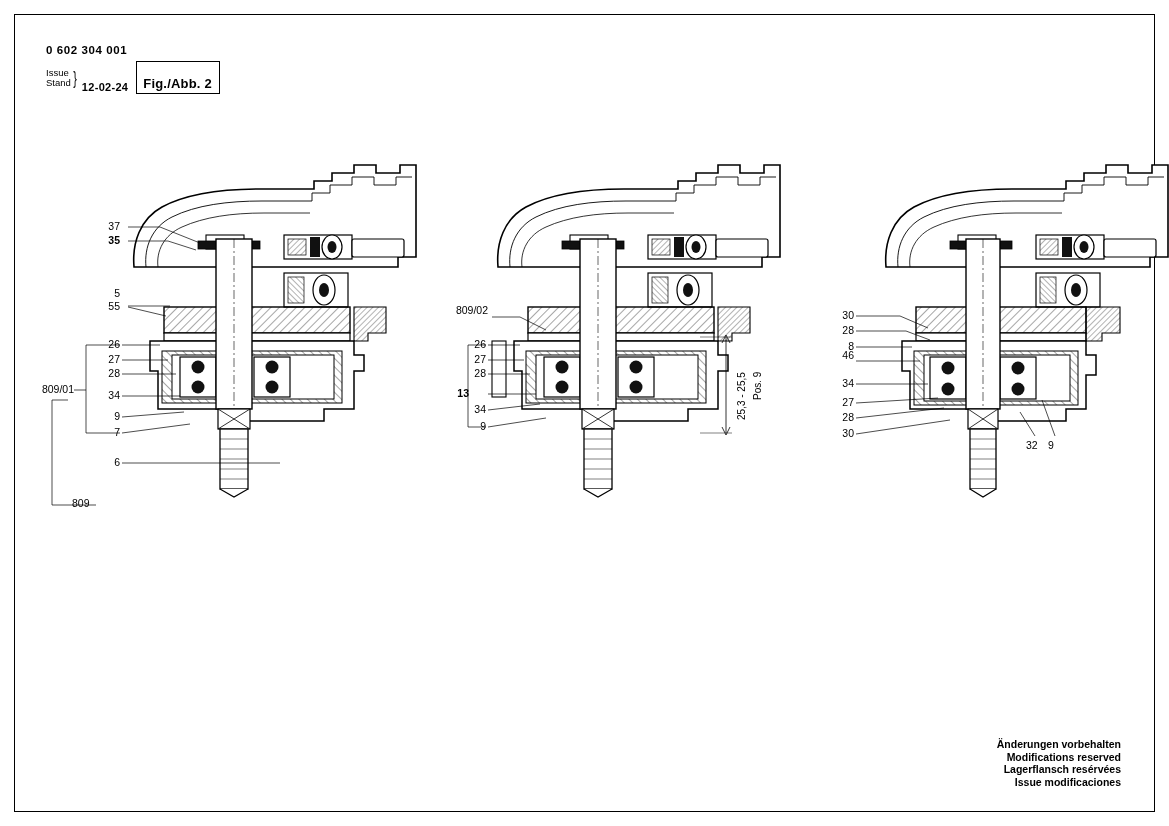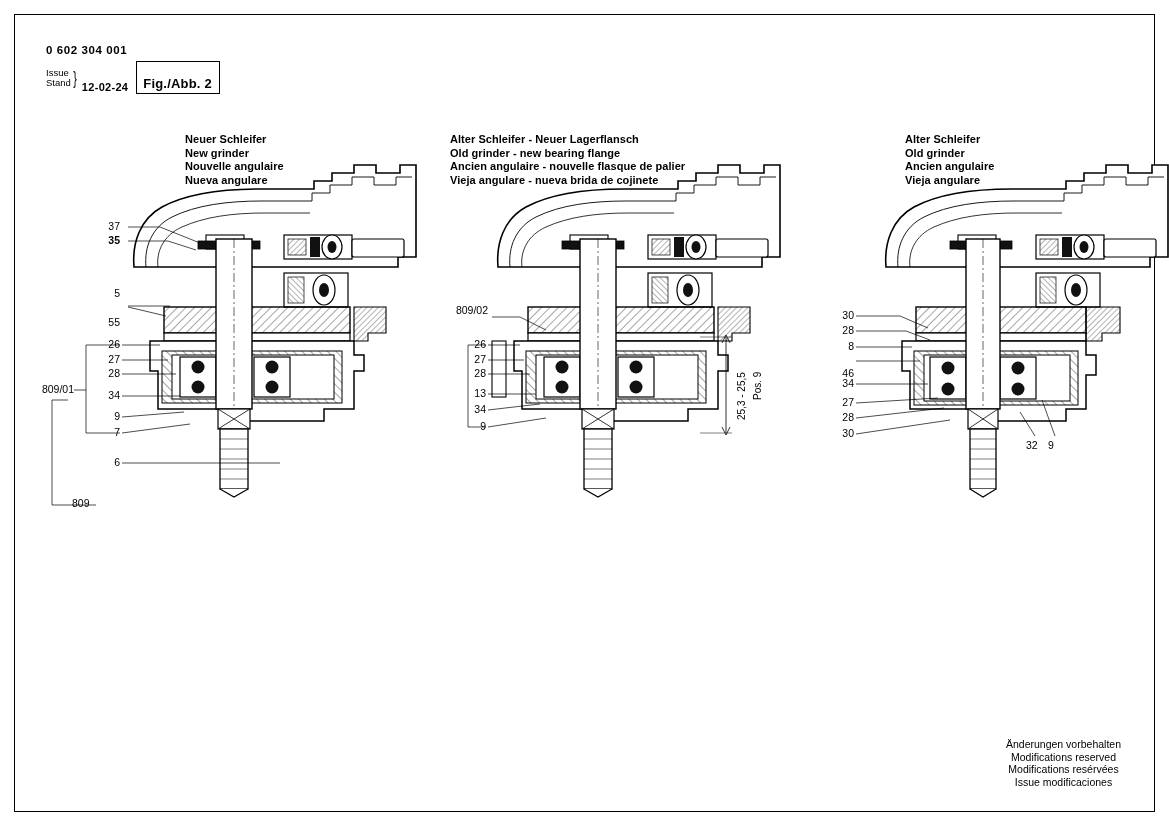--- a/index.html
+++ b/index.html
@@ -104,21 +104,22 @@
     pointer-events: none;
   }
 
   
   #footer {
     position: absolute;
     right: 48px;
     bottom: 38px;
     font-size: 10.5px;
     line-height: 12.5px;
-    text-align: center;
+    text-align: right;
+    font-weight: bold;
   }
 
   .vert-dim {
     position: absolute;
     font-size: 10px;
     white-space: nowrap;
     transform: rotate(-90deg);
     transform-origin: left top;
   }
 </style>
@@ -135,40 +136,22 @@
       <div class="issue-labels">
         <div>Issue</div>
         <div>Stand</div>
       </div>
       <div class="brace">}</div>
       <div class="issue-date">12-02-24</div>
       <div class="fig-box">Fig./Abb. 2</div>
     </div>
   </div>
 
-  <div class="col-title" style="left:185px; top:133px;">
-    <div>Neuer Schleifer</div>
-    <div>New grinder</div>
-    <div>Nouvelle angulaire</div>
-    <div>Nueva angulare</div>
-  </div>
-
-  <div class="col-title" style="left:450px; top:133px;">
-    <div>Alter Schleifer - Neuer Lagerflansch</div>
-    <div>Old grinder - new bearing flange</div>
-    <div>Ancien angulaire - nouvelle flasque de palier</div>
-    <div>Vieja angulare - nueva brida de cojinete</div>
-  </div>
-
-  <div class="col-title" style="left:905px; top:133px;">
-    <div>Alter Schleifer</div>
-    <div>Old grinder</div>
-    <div>Ancien angulaire</div>
-    <div>Vieja angulare</div>
-  </div>
+
+
 
   <svg class="overlay" viewBox="0 0 1169 826">
     <defs>
       <pattern id="hatchA" width="6" height="6" patternUnits="userSpaceOnUse" patternTransform="rotate(45)">
         <line x1="0" y1="0" x2="0" y2="6" stroke="#000" stroke-width="0.7"></line>
       </pattern>
       <pattern id="hatchB" width="6" height="6" patternUnits="userSpaceOnUse" patternTransform="rotate(-45)">
         <line x1="0" y1="0" x2="0" y2="6" stroke="#000" stroke-width="0.7"></line>
       </pattern>
       <pattern id="hatchC" width="4" height="4" patternUnits="userSpaceOnUse" patternTransform="rotate(45)">
@@ -419,53 +402,53 @@
       <path d="M856,418 L944,408"></path>
       <path d="M856,434 L950,420"></path>
       <path d="M1035,436 L1020,412"></path>
       <path d="M1055,436 L1042,400"></path>
     </g>
   </svg>
 
   <div class="lbl r" style="left:84px; top:221px; width:36px;">37</div>
   <div class="lbl r" style="left:84px; top:235px; width:36px;font-weight:bold;">35</div>
   <div class="lbl r" style="left:84px; top:288px; width:36px;">5</div>
-  <div class="lbl r" style="left:84px; top:317px; width:36px;">55</div>
+  <div class="lbl r" style="left:84px; top:301px; width:36px;">55</div>
   <div class="lbl r" style="left:84px; top:339px; width:36px;">26</div>
   <div class="lbl r" style="left:84px; top:354px; width:36px;">27</div>
   <div class="lbl r" style="left:84px; top:368px; width:36px;">28</div>
   <div class="lbl r" style="left:84px; top:390px; width:36px;">34</div>
   <div class="lbl r" style="left:84px; top:411px; width:36px;">9</div>
   <div class="lbl r" style="left:84px; top:427px; width:36px;">7</div>
   <div class="lbl r" style="left:84px; top:457px; width:36px;">6</div>
   <div class="lbl r" style="left:22px; top:384px; width:52px;">809/01</div>
   <div class="lbl" style="left:72px; top:498px;">809</div>
 
   <div class="lbl r" style="left:432px; top:305px; width:56px;">809/02</div>
   <div class="lbl r" style="left:452px; top:339px; width:34px;">26</div>
   <div class="lbl r" style="left:452px; top:354px; width:34px;">27</div>
   <div class="lbl r" style="left:452px; top:368px; width:34px;">28</div>
-  <div class="lbl r" style="left:452px; top:388px; width:34px;">13</div>
+  <div class="lbl r" style="left:435px; top:388px; width:34px;font-weight:bold;">13</div>
   <div class="lbl r" style="left:452px; top:404px; width:34px;">34</div>
   <div class="lbl r" style="left:452px; top:421px; width:34px;">9</div>
 
   <div class="vert-dim" style="left:736px; top:420px;">25,3 - 25,5</div>
   <div class="vert-dim" style="left:752px; top:400px;">Pos. 9</div>
 
   <div class="lbl r" style="left:820px; top:310px; width:34px;">30</div>
   <div class="lbl r" style="left:820px; top:325px; width:34px;">28</div>
   <div class="lbl r" style="left:820px; top:341px; width:34px;">8</div>
-  <div class="lbl r" style="left:820px; top:368px; width:34px;">46</div>
+  <div class="lbl r" style="left:820px; top:350px; width:34px;">46</div>
   <div class="lbl r" style="left:820px; top:378px; width:34px;">34</div>
   <div class="lbl r" style="left:820px; top:397px; width:34px;">27</div>
   <div class="lbl r" style="left:820px; top:412px; width:34px;">28</div>
   <div class="lbl r" style="left:820px; top:428px; width:34px;">30</div>
   <div class="lbl" style="left:1026px; top:440px;">32</div>
   <div class="lbl" style="left:1048px; top:440px;">9</div>
 
   <div id="footer">
     <div>Änderungen vorbehalten</div>
     <div>Modifications reserved</div>
-    <div>Modifications resérvées</div>
+    <div>Lagerflansch resérvées</div>
     <div>Issue modificaciones</div>
   </div>
 
 </div>
 
 </body></html>

